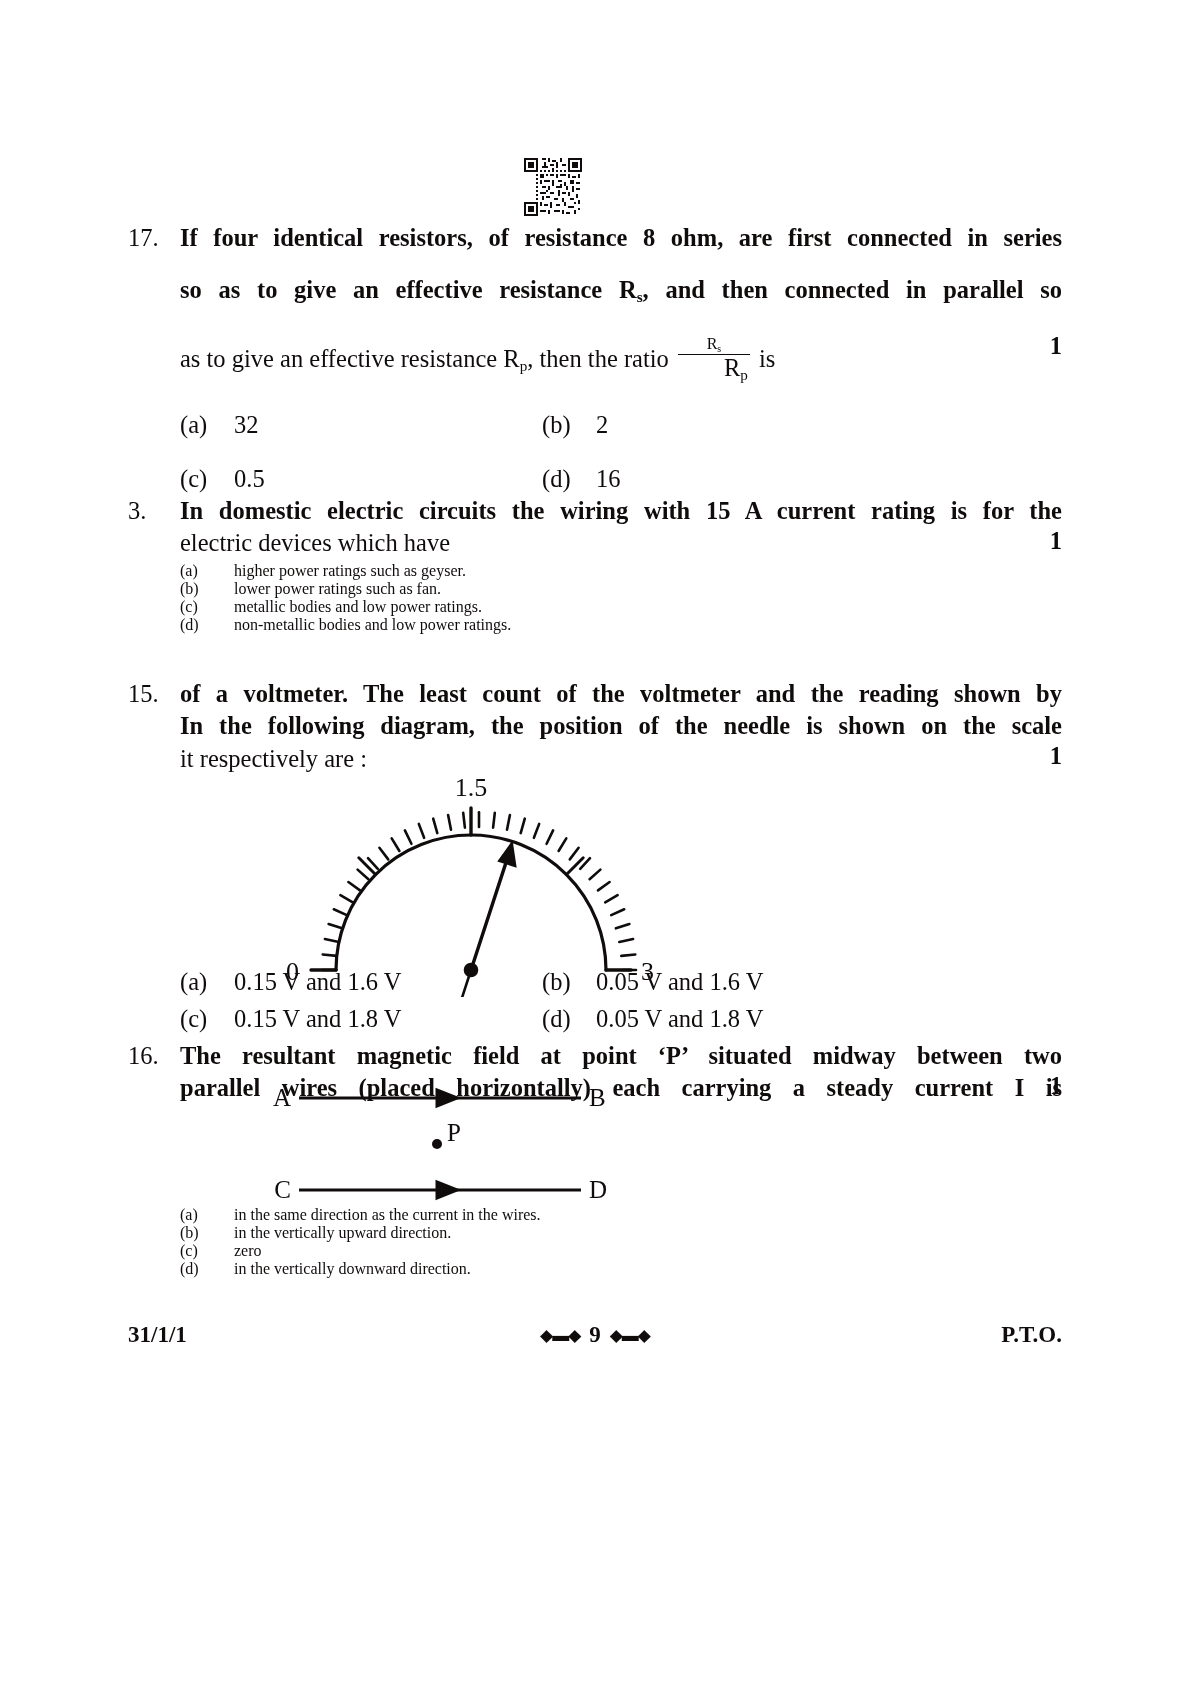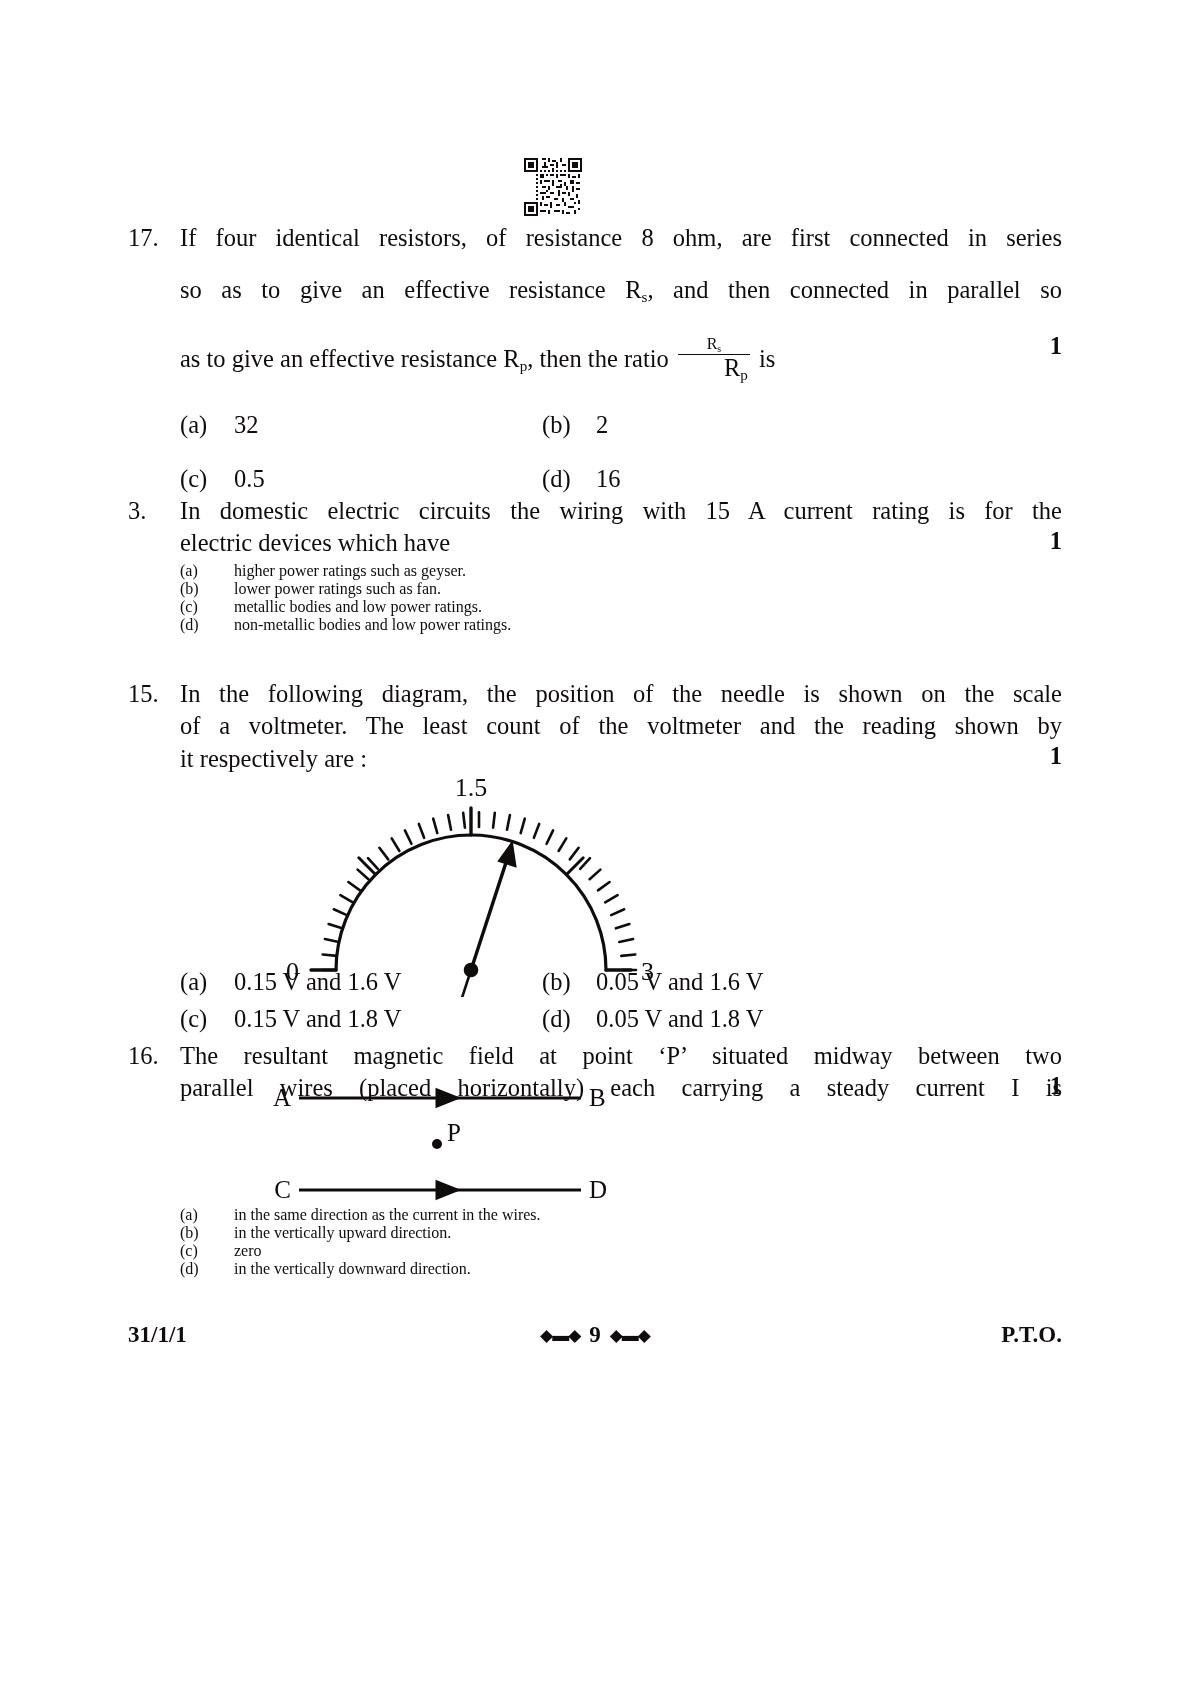--- a/index.html
+++ b/index.html
@@ -46,21 +46,21 @@
     flex: 0 0 52px;
     font-size: 24.5px;
     line-height: 1.32;
     text-align: left;
   }
   .qbody {
     flex: 1 1 auto;
     font-size: 24.5px;
     line-height: 1.32;
   }
-  .jall { text-align: justify; text-align-last: justify; }
+  .jall { text-align: justify; text-align-last: justify; font-weight: bold; }
 
   .marks {
     position: absolute;
     right: 0;
     font-size: 24.5px;
     font-weight: bold;
     width: 22px;
     text-align: right;
   }
 
@@ -308,22 +308,22 @@
         <span class="lbl">(d)</span>
         <span class="val">non-metallic bodies and low power ratings.</span>
       </div>
     </div>
   </div>
 
   <div class="qblock" style="top:678px;">
     <div class="qrow">
       <div class="qnum">15.</div>
       <div class="qbody">
+        <div class="jall">of a voltmeter. The least count of the voltmeter and the reading shown by</div>
         <div class="jall">In the following diagram, the position of the needle is shown on the scale</div>
-        <div class="jall">of a voltmeter. The least count of the voltmeter and the reading shown by</div>
         <div>it respectively are :</div>
       </div>
     </div>
     <div class="marks" style="top:64px;">1</div>
   </div>
 
   <div class="diagram" style="top:752px;">
     <svg width="420" height="245" viewBox="0 0 420 245">
       <g fill="none" stroke="#100c0c" stroke-width="3.2" stroke-linecap="round">
 

